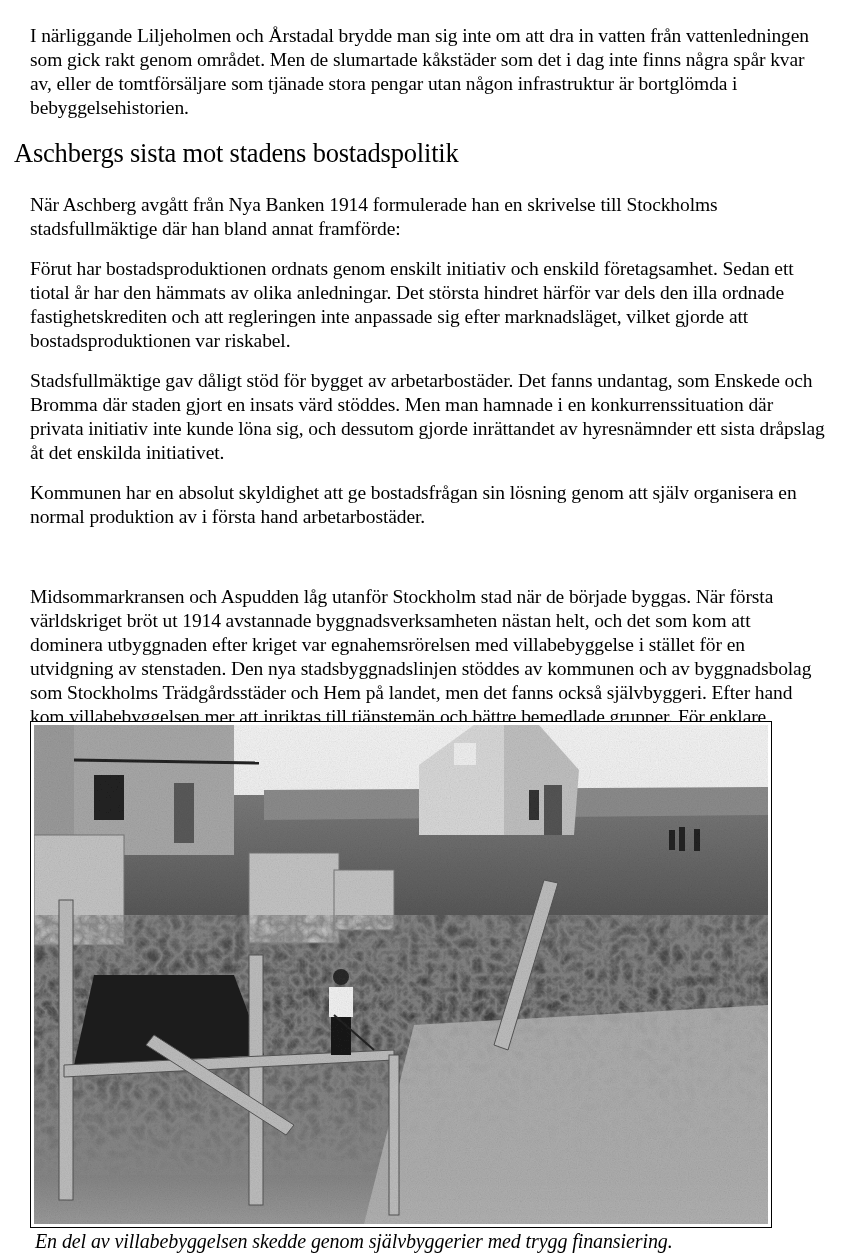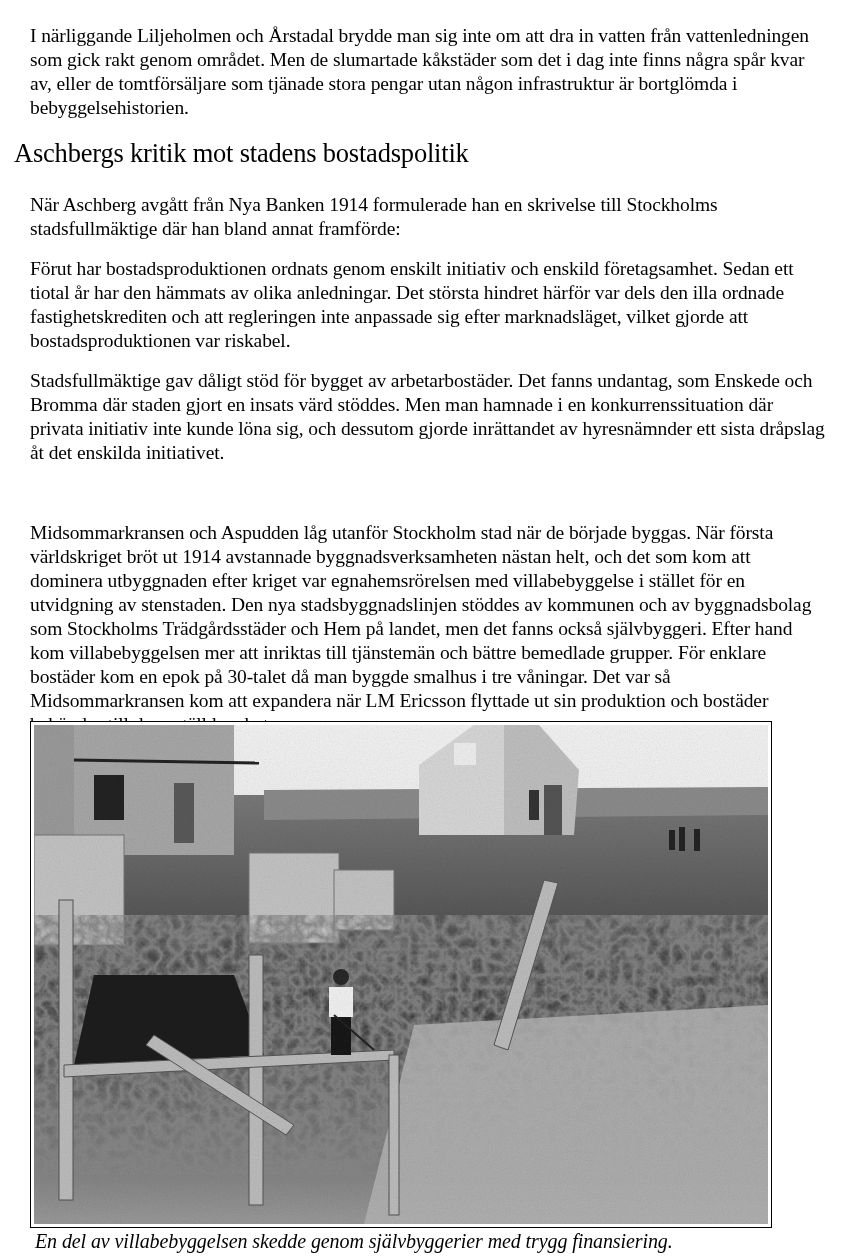--- a/index.html
+++ b/index.html
@@ -21,24 +21,25 @@
   .caption {
     position: absolute; left: 35px; top: 1229px; font-style: italic;
     font-size: 20px; line-height: 24px; letter-spacing: -0.1px;
   }
 </style>
 </head>
 <body>
 
 <div class="page">
   <p class="p1">I närliggande Liljeholmen och Årstadal brydde man sig inte om att dra in vatten från vattenledningen som gick rakt genom området. Men de slumartade kåkstäder som det i dag inte finns några spår kvar av, eller de tomtförsäljare som tjänade stora pengar utan någon infrastruktur är bortglömda i bebyggelsehistorien.</p>
-  <h2>Aschbergs kritik mot stadens bostadspolitik</h2>
+  <h2>Aschbergs sista mot stadens bostadspolitik</h2>
   <p>När Aschberg avgått från Nya Banken 1914 formulerade han en skrivelse till Stockholms stadsfullmäktige där han bland annat framförde:</p>
   <p class="quote">Förut har bostadsproduktionen ordnats genom enskilt initiativ och enskild företagsamhet. Sedan ett tiotal år har den hämmats av olika anledningar. Det största hindret härför var dels den illa ordnade fastighetskrediten och att regleringen inte anpassade sig efter marknadsläget, vilket gjorde att bostadsproduktionen var riskabel.</p>
   <p><span>Stadsfullmäktige gav dåligt stöd för bygget av arbetarbostäder. Det fanns undantag, som Enskede och Bromma </span><span class="quote">där staden gjort en insats värd stöddes.</span><span> Men man hamnade i en konkurrenssituation där privata initiativ inte kunde löna sig, och dessutom gjorde inrättandet av hyresnämnder ett sista dråpslag åt det enskilda initiativet.</span></p>
+  <p class="quote">Kommunen har en absolut skyldighet att ge bostadsfrågan sin lösning genom att själv organisera en normal produktion av i första hand arbetarbostäder.</p>
   <div class="gap"></div>
   <p>Midsommarkransen och Aspudden låg utanför Stockholm stad när de började byggas. När första världskriget bröt ut 1914 avstannade byggnadsverksamheten nästan helt, och det som kom att dominera utbyggnaden efter kriget var egnahemsrörelsen med villabebyggelse i stället för en utvidgning av stenstaden. Den nya stadsbyggnadslinjen stöddes av kommunen och av byggnadsbolag som Stockholms Trädgårdsstäder och Hem på landet, men det fanns också självbyggeri. Efter hand kom villabebyggelsen mer att inriktas till tjänstemän och bättre bemedlade grupper. För enklare bostäder kom en epok på 30-talet då man byggde smalhus i tre våningar. Det var så Midsommarkransen kom att expandera när LM Ericsson flyttade ut sin produktion och bostäder behövdes till de anställda arbetarna.</p>
 </div>
 
 <div class="figure">
   <svg viewBox="0 0 734 499" preserveAspectRatio="none" xmlns="http://www.w3.org/2000/svg">
     <defs>
       <filter id="grain" x="0" y="0" width="100%" height="100%">
         <feTurbulence type="fractalNoise" baseFrequency="0.9" numOctaves="2" seed="4" result="n"></feTurbulence>
         <feColorMatrix type="saturate" values="0" in="n" result="g"></feColorMatrix>

